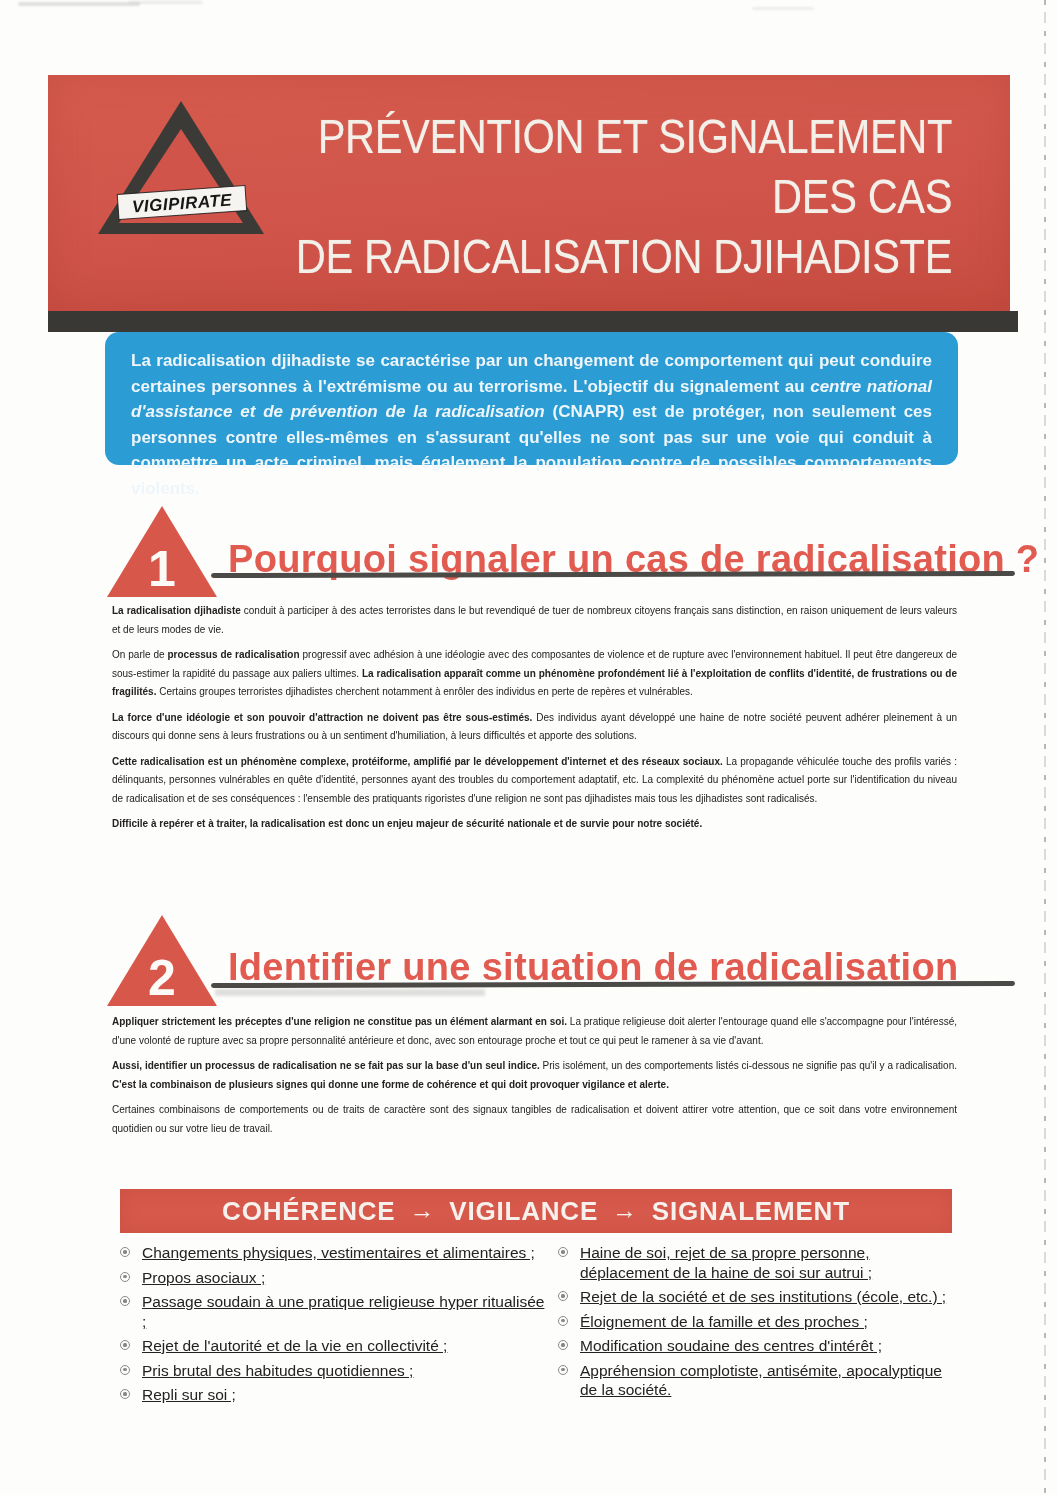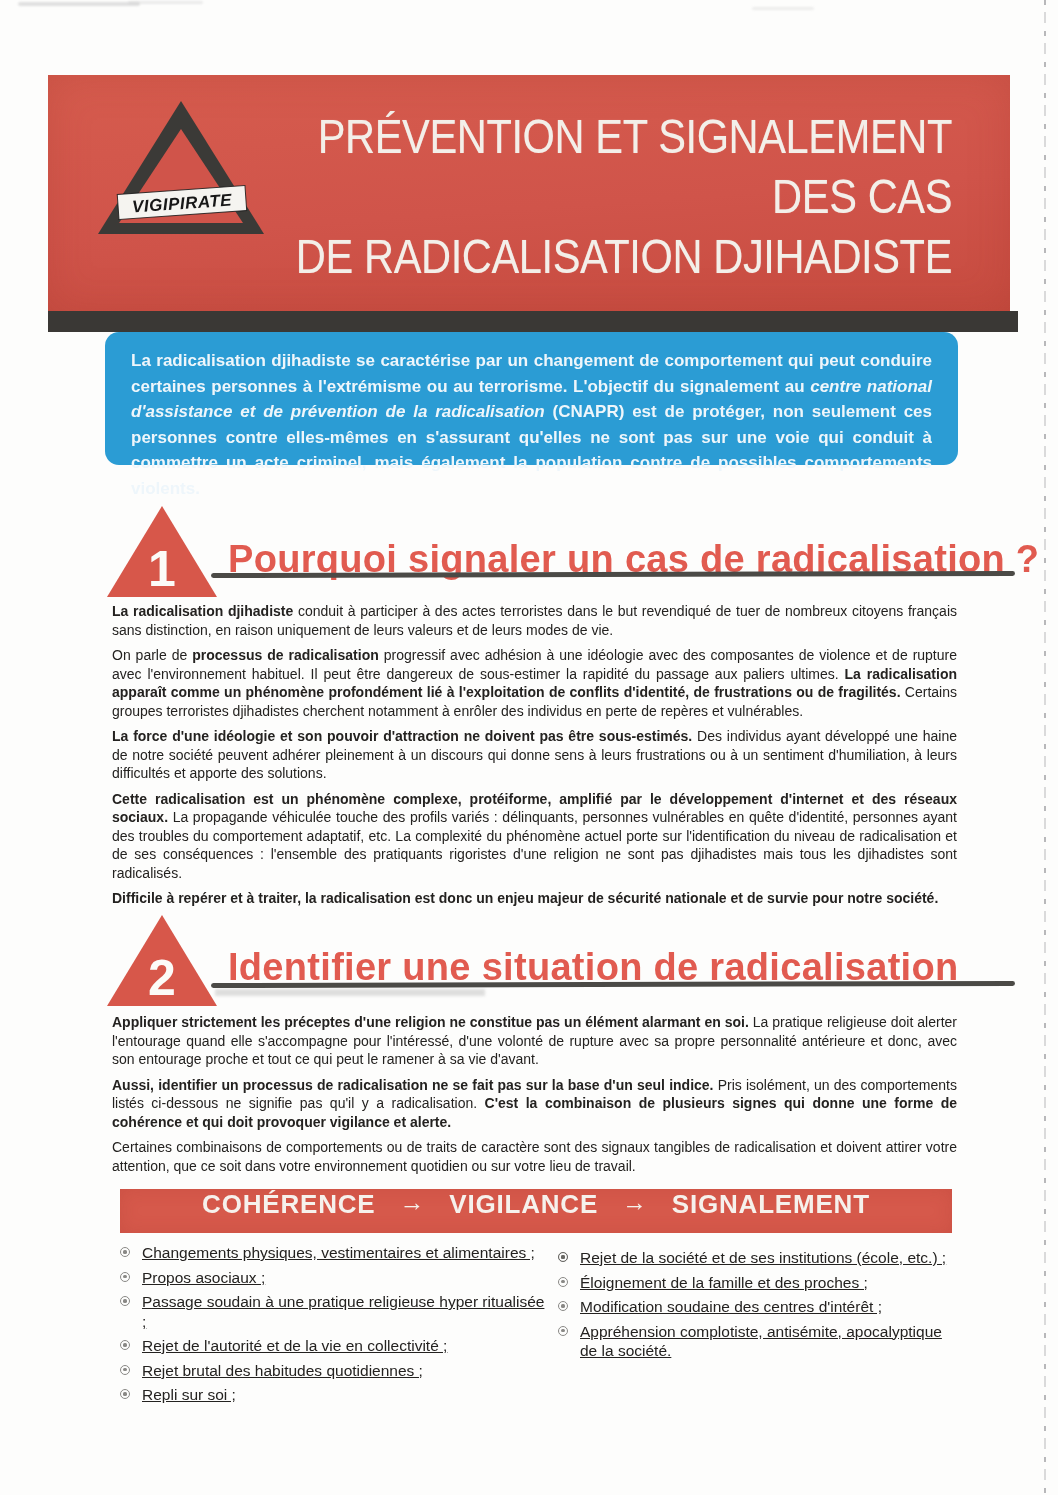--- a/index.html
+++ b/index.html
@@ -34,27 +34,27 @@
   .intro-box{position:absolute;left:105px;top:332px;width:853px;height:133px;
     background:var(--blue);border-radius:14px;padding:16px 26px;
     color:#eef6fb;font-size:17px;line-height:25.5px;font-weight:700;text-align:justify;}
   .intro-box .i{font-style:italic;}
   
   .tri-svg{position:absolute;}
   .sec-title{position:absolute;font-size:38px;font-weight:700;color:var(--title-red);letter-spacing:.3px;}
   .rule{position:absolute;height:5px;background:var(--rule-gray);border-radius:3px;transform:rotate(-0.15deg);}
   .rule-smudge{position:absolute;background:#555;opacity:.18;filter:blur(1.5px);height:7px;}
   
-  .paras{position:absolute;font-size:14px;line-height:18.5px;text-align:justify;color:var(--text);}
+  .paras{position:absolute;font-size:10px;line-height:18.5px;text-align:justify;color:var(--text);}
   .paras p{margin:0 0 7px 0;}
   .b{font-weight:700;}
   .i{font-style:italic;}
   
   .cta{position:absolute;left:120px;top:1189px;width:832px;height:44px;background:#d6594b;
-    display:flex;align-items:flex-start;justify-content:center;gap:24px;
+    display:flex;align-items:center;justify-content:center;gap:14px;
     color:#f6f1ec;font-size:26px;font-weight:700;letter-spacing:.8px;
     box-shadow:inset 0 0 18px rgba(160,50,40,.2);}
   .cta .arrow{font-weight:400;font-size:25px;position:relative;top:-1px;}
   
   .signs{position:absolute;top:1243px;font-size:15.5px;line-height:19.5px;}
   .signs ul{list-style:none;}
   .signs li{position:relative;padding-left:24px;margin-bottom:5px;text-decoration:underline;}
   .sic{position:absolute;left:2px;top:4px;width:10px;height:10px;border:1.6px solid #5d5c58;border-radius:50%;opacity:.72;}
   .sic::after{content:"";position:absolute;left:2.4px;top:2.4px;width:3.2px;height:3.2px;border-radius:50%;background:#5d5c58;}
   .signs-left{left:118px;width:432px;}
@@ -127,27 +127,27 @@
     <span class="arrow">→</span>
     <span>SIGNALEMENT</span>
   </div>
 
   <div class="signs signs-left">
     <ul>
       <li><span class="sic"></span><span>Changements physiques, vestimentaires et alimentaires ;</span></li>
       <li><span class="sic"></span><span>Propos asociaux ;</span></li>
       <li><span class="sic"></span><span>Passage soudain à une pratique religieuse hyper ritualisée ;</span></li>
       <li><span class="sic"></span><span>Rejet de l'autorité et de la vie en collectivité ;</span></li>
-      <li><span class="sic"></span><span>Rejet brutal des habitudes quotidiennes ;</span></li>
+      <li><span class="sic"></span><span>Pris brutal des habitudes quotidiennes ;</span></li>
       <li><span class="sic"></span><span>Repli sur soi ;</span></li>
     </ul>
   </div>
   <div class="signs signs-right">
     <ul>
-      <li><span class="sic"></span></li>
+      <li><span class="sic"></span><span>Haine de soi, rejet de sa propre personne, déplacement de la haine de soi sur autrui ;</span></li>
       <li><span class="sic"></span><span>Rejet de la société et de ses institutions (école, etc.) ;</span></li>
       <li><span class="sic"></span><span>Éloignement de la famille et des proches ;</span></li>
       <li><span class="sic"></span><span>Modification soudaine des centres d'intérêt ;</span></li>
       <li><span class="sic"></span><span>Appréhension complotiste, antisémite, apocalyptique de la société.</span></li>
     </ul>
   </div>
 
 </div>
 
 </body></html>

